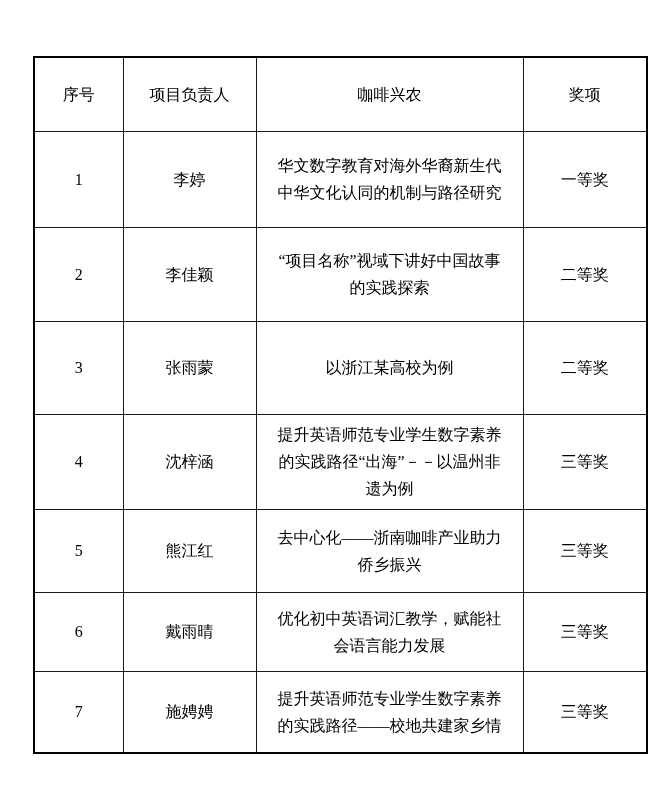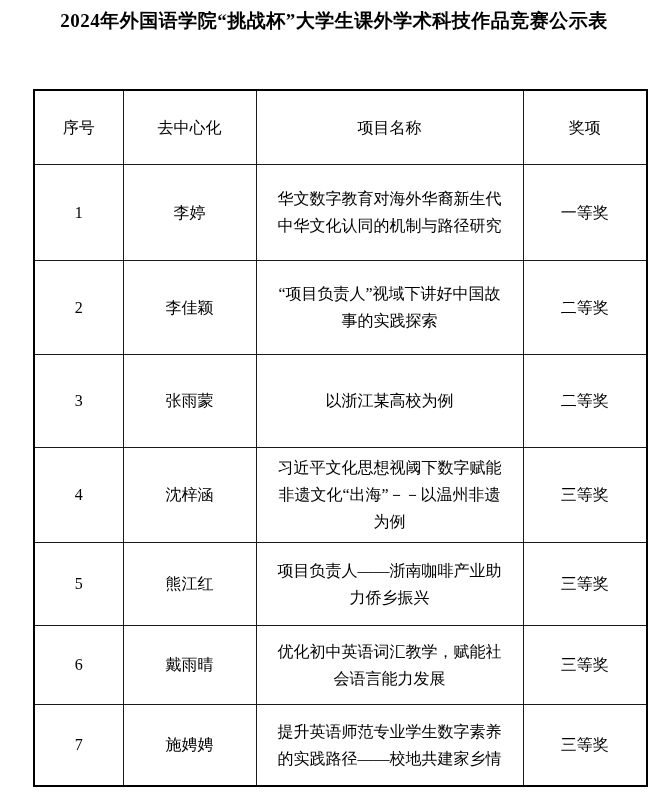--- a/index.html
+++ b/index.html
@@ -54,69 +54,68 @@
   tr.row-6           { height: 79px; }
   tr.row-7           { height: 82px; }
   td.cell-no, td.cell-award, td.cell-leader { padding: 0; }
   td.cell-project { padding: 0 6px; }
 </style>
 </head>
 <body>
 
 <div class="page">
 
-  <h1 class="doc-title">2024年外国语学院“挑战杯”大学生课外学术科技作品竞赛公示表</h1>
 
   <table class="award-table">
     <colgroup>
       <col style="width:89px">
       <col style="width:133px">
       <col style="width:267px">
       <col style="width:124px">
     </colgroup>
     <tbody>
       <tr class="header-row">
         <th>序号</th>
-        <th>去中心化</th>
-        <th>项目名称</th>
+        <th>项目负责人</th>
+        <th>咖啡兴农</th>
         <th>奖项</th>
       </tr>
 
       <tr class="row-1">
         <td class="cell-no">1</td>
         <td class="cell-leader">李婷</td>
         <td class="cell-project">华文数字教育对海外华裔新生代中华文化认同的机制与路径研究</td>
         <td class="cell-award">一等奖</td>
       </tr>
 
       <tr class="row-2">
         <td class="cell-no">2</td>
         <td class="cell-leader">李佳颖</td>
-        <td class="cell-project">“项目负责人”视域下讲好中国故事的实践探索</td>
+        <td class="cell-project">“项目名称”视域下讲好中国故事的实践探索</td>
         <td class="cell-award">二等奖</td>
       </tr>
 
       <tr class="row-3">
         <td class="cell-no">3</td>
         <td class="cell-leader">张雨蒙</td>
         <td class="cell-project">以浙江某高校为例</td>
         <td class="cell-award">二等奖</td>
       </tr>
 
       <tr class="row-4">
         <td class="cell-no">4</td>
         <td class="cell-leader">沈梓涵</td>
-        <td class="cell-project">习近平文化思想视阈下数字赋能非遗文化“出海”－－以温州非遗为例</td>
+        <td class="cell-project">提升英语师范专业学生数字素养的实践路径“出海”－－以温州非遗为例</td>
         <td class="cell-award">三等奖</td>
       </tr>
 
       <tr class="row-5">
         <td class="cell-no">5</td>
         <td class="cell-leader">熊江红</td>
-        <td class="cell-project">项目负责人——浙南咖啡产业助力侨乡振兴</td>
+        <td class="cell-project">去中心化——浙南咖啡产业助力侨乡振兴</td>
         <td class="cell-award">三等奖</td>
       </tr>
 
       <tr class="row-6">
         <td class="cell-no">6</td>
         <td class="cell-leader">戴雨晴</td>
         <td class="cell-project">优化初中英语词汇教学，赋能社会语言能力发展</td>
         <td class="cell-award">三等奖</td>
       </tr>
 

